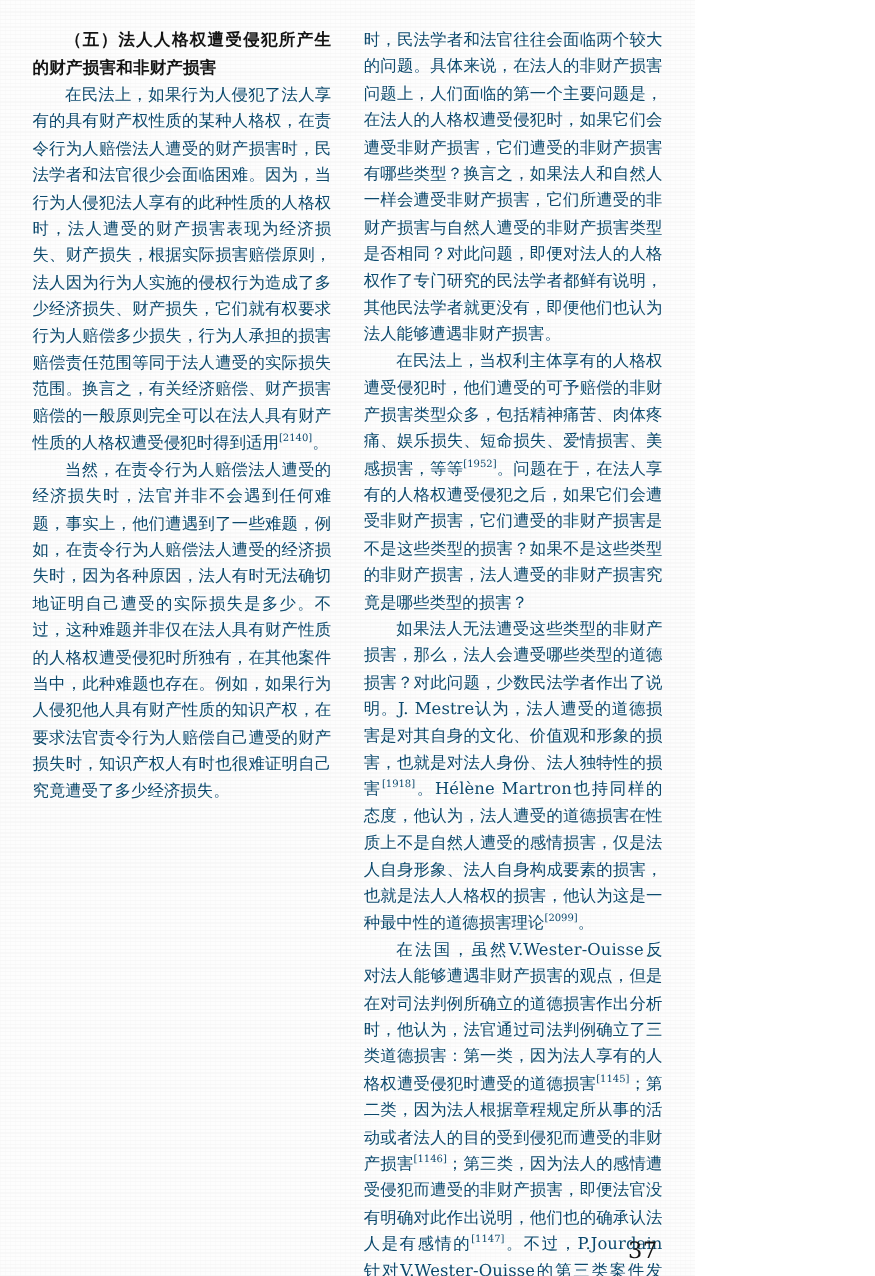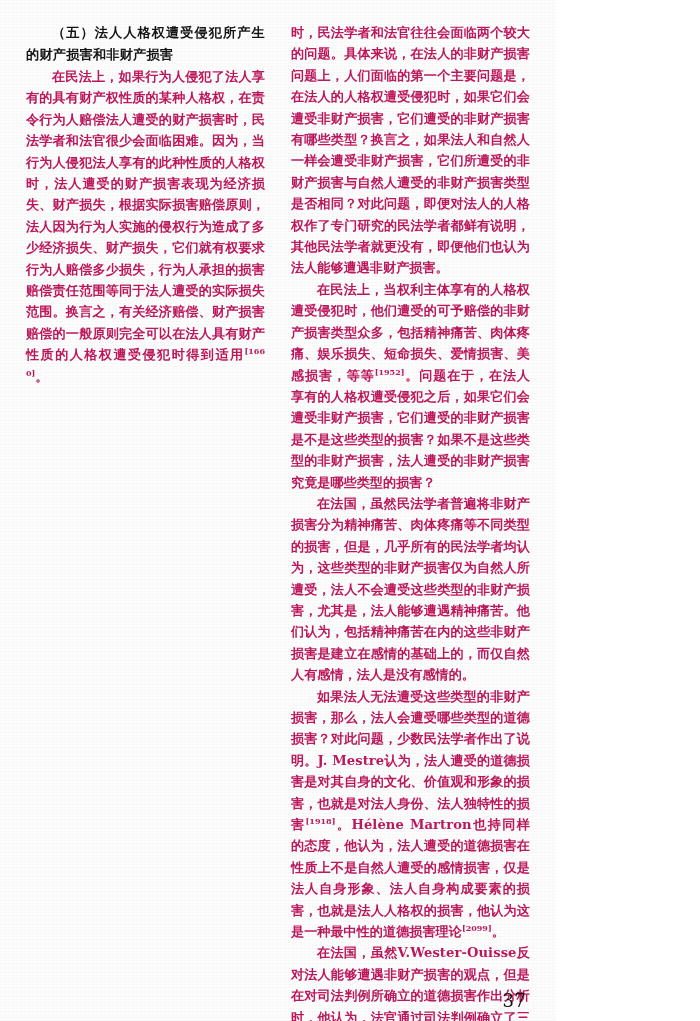--- a/index.html
+++ b/index.html
@@ -45,24 +45,23 @@
     text-indent: 26px;
   }
   p.para {
     font-size: 13.1px;
     line-height: 21.4px;
     margin: 0;
     padding: 0;
     text-align: justify;
     text-justify: inter-ideograph;
     text-indent: 26px;
-    color: #be185d;
+    color: #0c4a6e;
     letter-spacing: 0.05px;
     word-break: break-all;
-    font-weight: bold;
   }
   p.cont {
     text-indent: 0;
   }
   sup.fn {
     font-size: 8px;
     vertical-align: super;
     line-height: 0;
     letter-spacing: 0;
   }
@@ -90,27 +89,27 @@
   }
 </style>
 </head>
 <body>
 
 <div class="page">
   <div class="columns">
 
     <div class="col">
       <h2 class="heading">（五）法人人格权遭受侵犯所产生的财产损害和非财产损害</h2>
-      <p class="para" id="p2">在民法上，如果行为人侵犯了法人享有的具有财产权性质的某种人格权，在责令行为人赔偿法人遭受的财产损害时，民法学者和法官很少会面临困难。因为，当行为人侵犯法人享有的此种性质的人格权时，法人遭受的财产损害表现为经济损失、财产损失，根据实际损害赔偿原则，法人因为行为人实施的侵权行为造成了多少经济损失、财产损失，它们就有权要求行为人赔偿多少损失，行为人承担的损害赔偿责任范围等同于法人遭受的实际损失范围。换言之，有关经济赔偿、财产损害赔偿的一般原则完全可以在法人具有财产性质的人格权遭受侵犯时得到适用<sup class="fn">[1660]</sup>。</p>
+      <p class="para" id="p2">在民法上，如果行为人侵犯了法人享有的具有财产权性质的某种人格权，在责令行为人赔偿法人遭受的财产损害时，民法学者和法官很少会面临困难。因为，当行为人侵犯法人享有的此种性质的人格权时，法人遭受的财产损害表现为经济损失、财产损失，根据实际损害赔偿原则，法人因为行为人实施的侵权行为造成了多少经济损失、财产损失，它们就有权要求行为人赔偿多少损失，行为人承担的损害赔偿责任范围等同于法人遭受的实际损失范围。换言之，有关经济赔偿、财产损害赔偿的一般原则完全可以在法人具有财产性质的人格权遭受侵犯时得到适用<sup class="fn">[2140]</sup>。</p>
+      <p class="para" id="p3">当然，在责令行为人赔偿法人遭受的经济损失时，法官并非不会遇到任何难题，事实上，他们遭遇到了一些难题，例如，在责令行为人赔偿法人遭受的经济损失时，因为各种原因，法人有时无法确切地证明自己遭受的实际损失是多少。不过，这种难题并非仅在法人具有财产性质的人格权遭受侵犯时所独有，在其他案件当中，此种难题也存在。例如，如果行为人侵犯他人具有财产性质的知识产权，在要求法官责令行为人赔偿自己遭受的财产损失时，知识产权人有时也很难证明自己究竟遭受了多少经济损失。</p>
     </div>
 
     <div class="col">
       <p class="para cont" id="p6">时，民法学者和法官往往会面临两个较大的问题。具体来说，在法人的非财产损害问题上，人们面临的第一个主要问题是，在法人的人格权遭受侵犯时，如果它们会遭受非财产损害，它们遭受的非财产损害有哪些类型？换言之，如果法人和自然人一样会遭受非财产损害，它们所遭受的非财产损害与自然人遭受的非财产损害类型是否相同？对此问题，即便对法人的人格权作了专门研究的民法学者都鲜有说明，其他民法学者就更没有，即便他们也认为法人能够遭遇非财产损害。</p>
       <p class="para" id="p7">在民法上，当权利主体享有的人格权遭受侵犯时，他们遭受的可予赔偿的非财产损害类型众多，包括精神痛苦、肉体疼痛、娱乐损失、短命损失、爱情损害、美感损害，等等<sup class="fn">[1952]</sup>。问题在于，在法人享有的人格权遭受侵犯之后，如果它们会遭受非财产损害，它们遭受的非财产损害是不是这些类型的损害？如果不是这些类型的非财产损害，法人遭受的非财产损害究竟是哪些类型的损害？</p>
-      <p class="para" id="p8">在法国，虽然民法学者普遍将非财产损害分为精神痛苦、肉体疼痛等不同类型的损害，但是，几乎所有的民法学者均认为，这些类型的非财产损害仅为自然人所遭受，法人不会遭受这些类型的非财产损害，尤其是，法人能够遭遇精神痛苦。他们认为，包括精神痛苦在内的这些非财产损害是建立在感情的基础上的，而仅自然人有感情，法人是没有感情的。</p>
       <p class="para" id="p9">如果法人无法遭受这些类型的非财产损害，那么，法人会遭受哪些类型的道德损害？对此问题，少数民法学者作出了说明。<span class="latin">J. Mestre</span>认为，法人遭受的道德损害是对其自身的文化、价值观和形象的损害，也就是对法人身份、法人独特性的损害<sup class="fn">[1918]</sup>。<span class="latin">Hélène Martron</span>也持同样的态度，他认为，法人遭受的道德损害在性质上不是自然人遭受的感情损害，仅是法人自身形象、法人自身构成要素的损害，也就是法人人格权的损害，他认为这是一种最中性的道德损害理论<sup class="fn">[2099]</sup>。</p>
       <p class="para" id="p10">在法国，虽然<span class="latin">V.Wester-Ouisse</span>反对法人能够遭遇非财产损害的观点，但是在对司法判例所确立的道德损害作出分析时，他认为，法官通过司法判例确立了三类道德损害：第一类，因为法人享有的人格权遭受侵犯时遭受的道德损害<sup class="fn">[1145]</sup>；第二类，因为法人根据章程规定所从事的活动或者法人的目的受到侵犯而遭受的非财产损害<sup class="fn">[1146]</sup>；第三类，因为法人的感情遭受侵犯而遭受的非财产损害，即便法官没有明确对此作出说明，他们也的确承认法人是有感情的<sup class="fn">[1147]</sup>。不过，<span class="latin">P.Jourdain</span>针对<span class="latin">V.Wester-Ouisse</span>的第三类案件发表了不同看法，认为在第三类案件当中，与其说法官是在责令行为人赔偿法人遭受的感情损害，毋宁说是在责令行为人赔偿法人的个人</p>
     </div>
 
   </div>
   <div class="pagenum">37</div>
   <div class="grain"></div>
 </div>
 
 </body></html>

